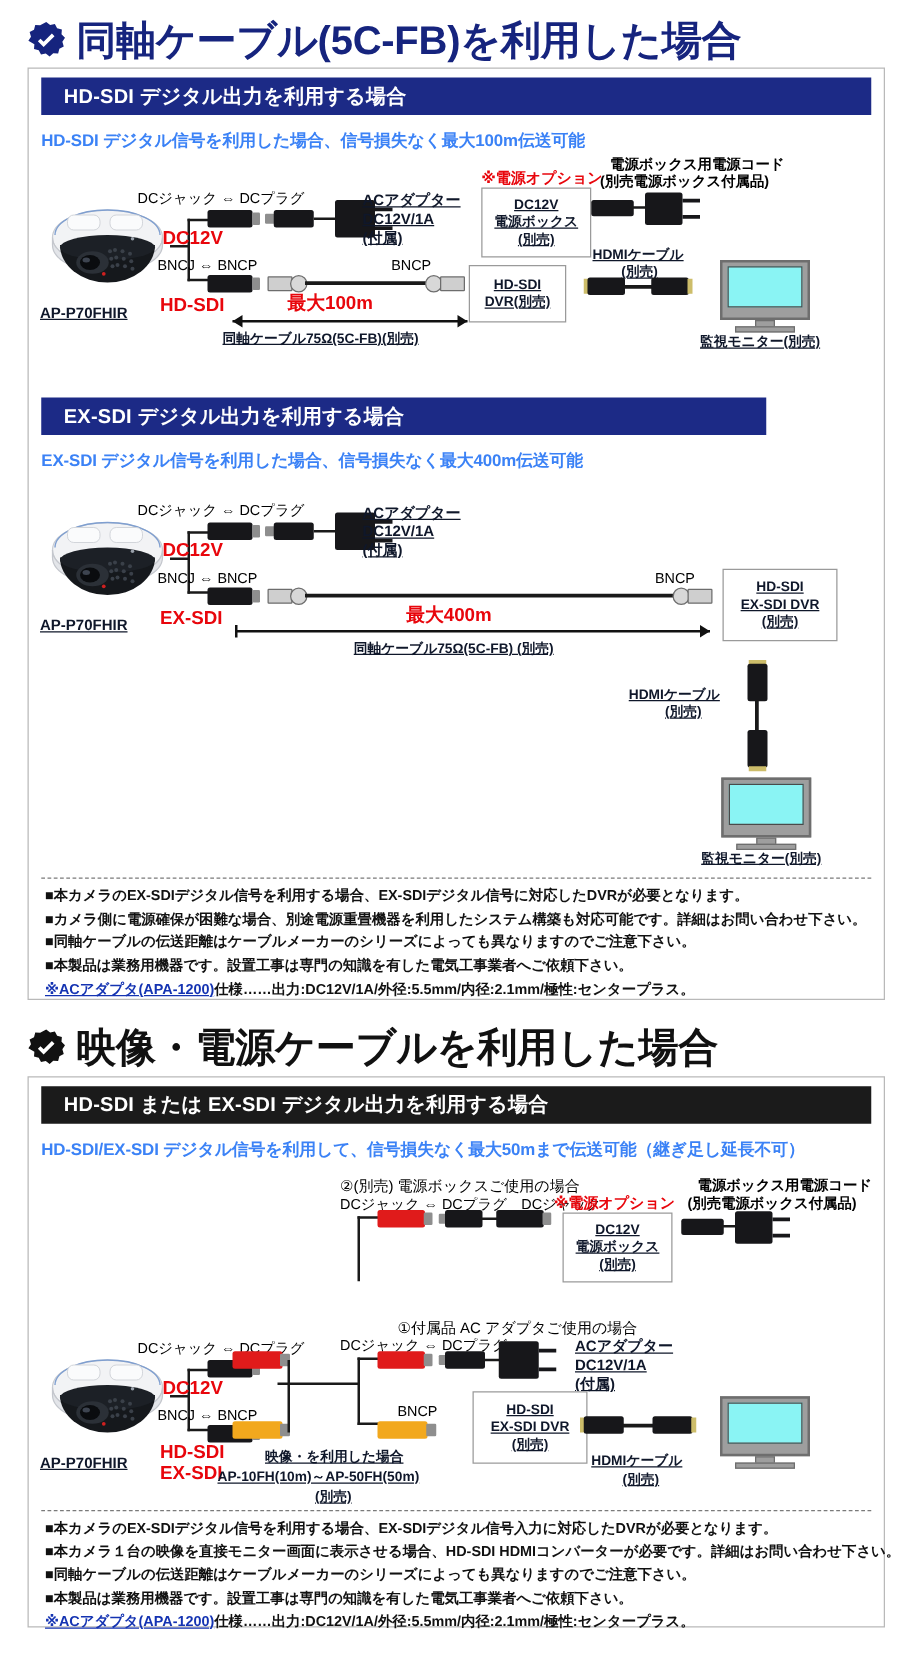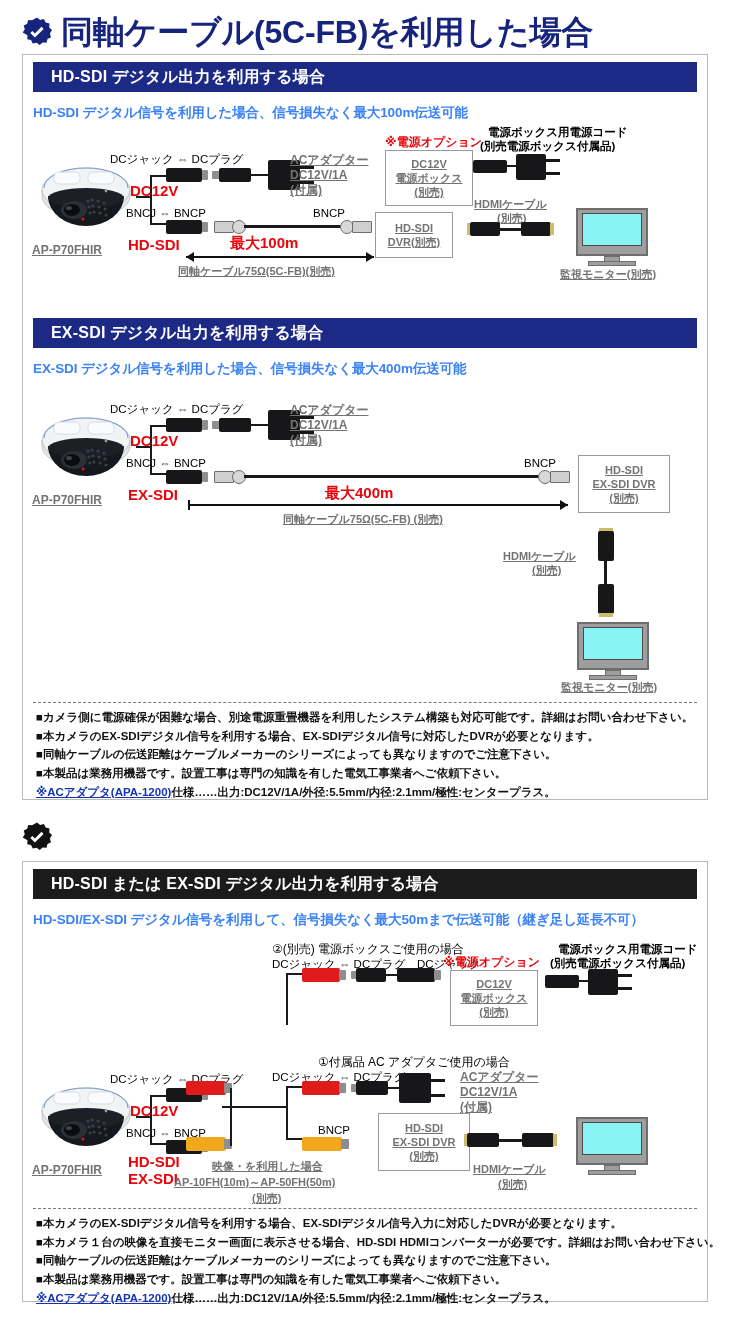--- a/index.html
+++ b/index.html
@@ -36,21 +36,21 @@
   .lead{color:#3b82f6;font-size:13.5px;font-weight:bold;white-space:nowrap;letter-spacing:-0.1px;}
 
   
   .lbl{font-size:11.5px;color:#000;white-space:nowrap;line-height:1.15;}
   .red{color:#e8060c;font-weight:bold;}
   .red.big{font-size:15px;}
   .u{text-decoration:underline;}
   .bold{font-weight:bold;}
   .ctr{text-align:center;}
 
-  .link{color:#737373;text-decoration:underline;font-size:12px;font-weight:bold;white-space:nowrap;line-height:1.25;}
+  .link{color:#0f172a;text-decoration:underline;font-size:12px;font-weight:bold;white-space:nowrap;line-height:1.25;}
   .link.sm{font-size:11px;}
 
   
   .devbox{
     border:1px solid #9a9a9a;background:#fff;box-sizing:border-box;
     display:flex;flex-direction:column;align-items:center;justify-content:center;
     text-align:center;padding:2px 4px;
   }
   .devbox .link{line-height:1.3;}
 
@@ -227,21 +227,21 @@
 <div class="wire" style="left:499px;top:228px;width:24px;height:2.6px;"></div>
 <div class="hdmi" style="left:521px;top:222px;width:30px;height:14px;"></div>
 <div class="hdmi-gold" style="left:550px;top:223px;width:4px;height:12px;"></div>
 
 <div class="mon-bezel" style="left:576px;top:208px;width:72px;height:48px;"></div>
 <div class="mon-screen" style="left:582px;top:213px;width:60px;height:33px;"></div>
 <div class="mon-neck" style="left:604px;top:256px;width:16px;height:6px;"></div>
 <div class="mon-foot" style="left:588px;top:261px;width:48px;height:5px;"></div>
 <div class="abs link sm" style="left:560px;top:268px;">監視モニター(別売)</div>
 
-<div class="abs bar navy" style="left:33px;top:318px;width:664px;height:30px;">EX-SDI デジタル出力を利用する場合</div>
+<div class="abs bar navy" style="left:33px;top:318px;width:580px;height:30px;">EX-SDI デジタル出力を利用する場合</div>
 <div class="abs lead" style="left:33px;top:360px;">EX-SDI デジタル信号を利用した場合、信号損失なく最大400m伝送可能</div>
 
 <div class="cam" style="left:36px;top:410px;width:100px;height:78px;">
   <svg width="100" height="78" viewBox="0 0 100 78">
     <ellipse cx="50" cy="30" rx="44" ry="22" fill="#f2f3f5" stroke="#c9ccd2" stroke-width="1"></ellipse>
     <path d="M6 30 A44 22 0 0 0 94 30 L94 36 A44 22 0 0 1 6 36 Z" fill="#e3e5e9" stroke="#c4c7cd" stroke-width="1"></path>
     <path d="M8 28 A42 20 0 0 1 92 28" fill="none" stroke="#7f9fd0" stroke-width="1.1"></path>
     <rect x="18" y="12" width="26" height="12" rx="5" fill="#fafbfc" stroke="#d2d5da" stroke-width="0.8"></rect>
     <rect x="52" y="12" width="26" height="12" rx="5" fill="#fafbfc" stroke="#d2d5da" stroke-width="0.8"></rect>
     <path d="M12 36 A38 30 0 0 0 88 36 Z" fill="#15181c"></path>
@@ -331,34 +331,35 @@
 
 <div class="mon-bezel" style="left:577px;top:622px;width:72px;height:48px;"></div>
 <div class="mon-screen" style="left:583px;top:627px;width:60px;height:33px;"></div>
 <div class="mon-neck" style="left:605px;top:670px;width:16px;height:6px;"></div>
 <div class="mon-foot" style="left:589px;top:675px;width:48px;height:5px;"></div>
 <div class="abs link sm" style="left:561px;top:681px;">監視モニター(別売)</div>
 
 <div class="dashed" style="left:33px;top:702px;width:664px;"></div>
 
 <div class="notes" style="left:36px;top:708px;">
+  <div class="note">■本カメラのEX-SDIデジタル信号を利用する場合、EX-SDIデジタル信号に対応したDVRが必要となります。</div>
   <div class="note">■カメラ側に電源確保が困難な場合、別途電源重畳機器を利用したシステム構築も対応可能です。詳細はお問い合わせ下さい。</div>
-  <div class="note">■本カメラのEX-SDIデジタル信号を利用する場合、EX-SDIデジタル信号に対応したDVRが必要となります。</div>
   <div class="note">■同軸ケーブルの伝送距離はケーブルメーカーのシリーズによっても異なりますのでご注意下さい。</div>
   <div class="note">■本製品は業務用機器です。設置工事は専門の知識を有した電気工事業者へご依頼下さい。</div>
   <div class="note"><span class="note-link">※ACアダプタ(APA-1200)</span><span>仕様……出力:DC12V/1A/外径:5.5mm/内径:2.1mm/極性:センタープラス。</span></div>
 </div>
 
 <div class="abs sec-head" style="left:22px;top:822px;">
   <span class="badge">
     <svg width="30" height="30" viewBox="0 0 30 30">
       <path fill="#111111" d="M15 0.6l3.1 2.4 3.8-0.9 1.8 3.5 3.8 0.9-0.3 3.9 2.8 2.7-2.1 3.3 1.1 3.8-3.5 1.7-1 3.8-3.9-0.2-2.9 2.6-3.1-2.4-3.8 0.9-1.8-3.5-3.8-0.9 0.3-3.9L0.7 15.6l2.1-3.3L1.7 8.5l3.5-1.7 1-3.8 3.9 0.2z"></path>
       <path fill="#ffffff" d="M12.9 20.6l-4.6-4.6 2.1-2.1 2.5 2.5 6.6-6.6 2.1 2.1z"></path>
     </svg>
   </span>
+  <span class="sec-title black">映像・電源ケーブルを利用した場合</span>
 </div>
 
 <div class="abs panel" style="left:22px;top:861px;width:686px;height:441px;"></div>
 
 <div class="abs bar black" style="left:33px;top:869px;width:664px;height:30px;">HD-SDI または EX-SDI デジタル出力を利用する場合</div>
 <div class="abs lead" style="left:33px;top:911px;">HD-SDI/EX-SDI デジタル信号を利用して、信号損失なく最大50mまで伝送可能（継ぎ足し延長不可）</div>
 
 <div class="abs lbl" style="left:272px;top:943px;font-size:12px;">②(別売) 電源ボックスご使用の場合</div>
 <div class="abs lbl" style="left:272px;top:958px;">DCジャック ⇔ DCプラグ　DCジャック</div>
 

